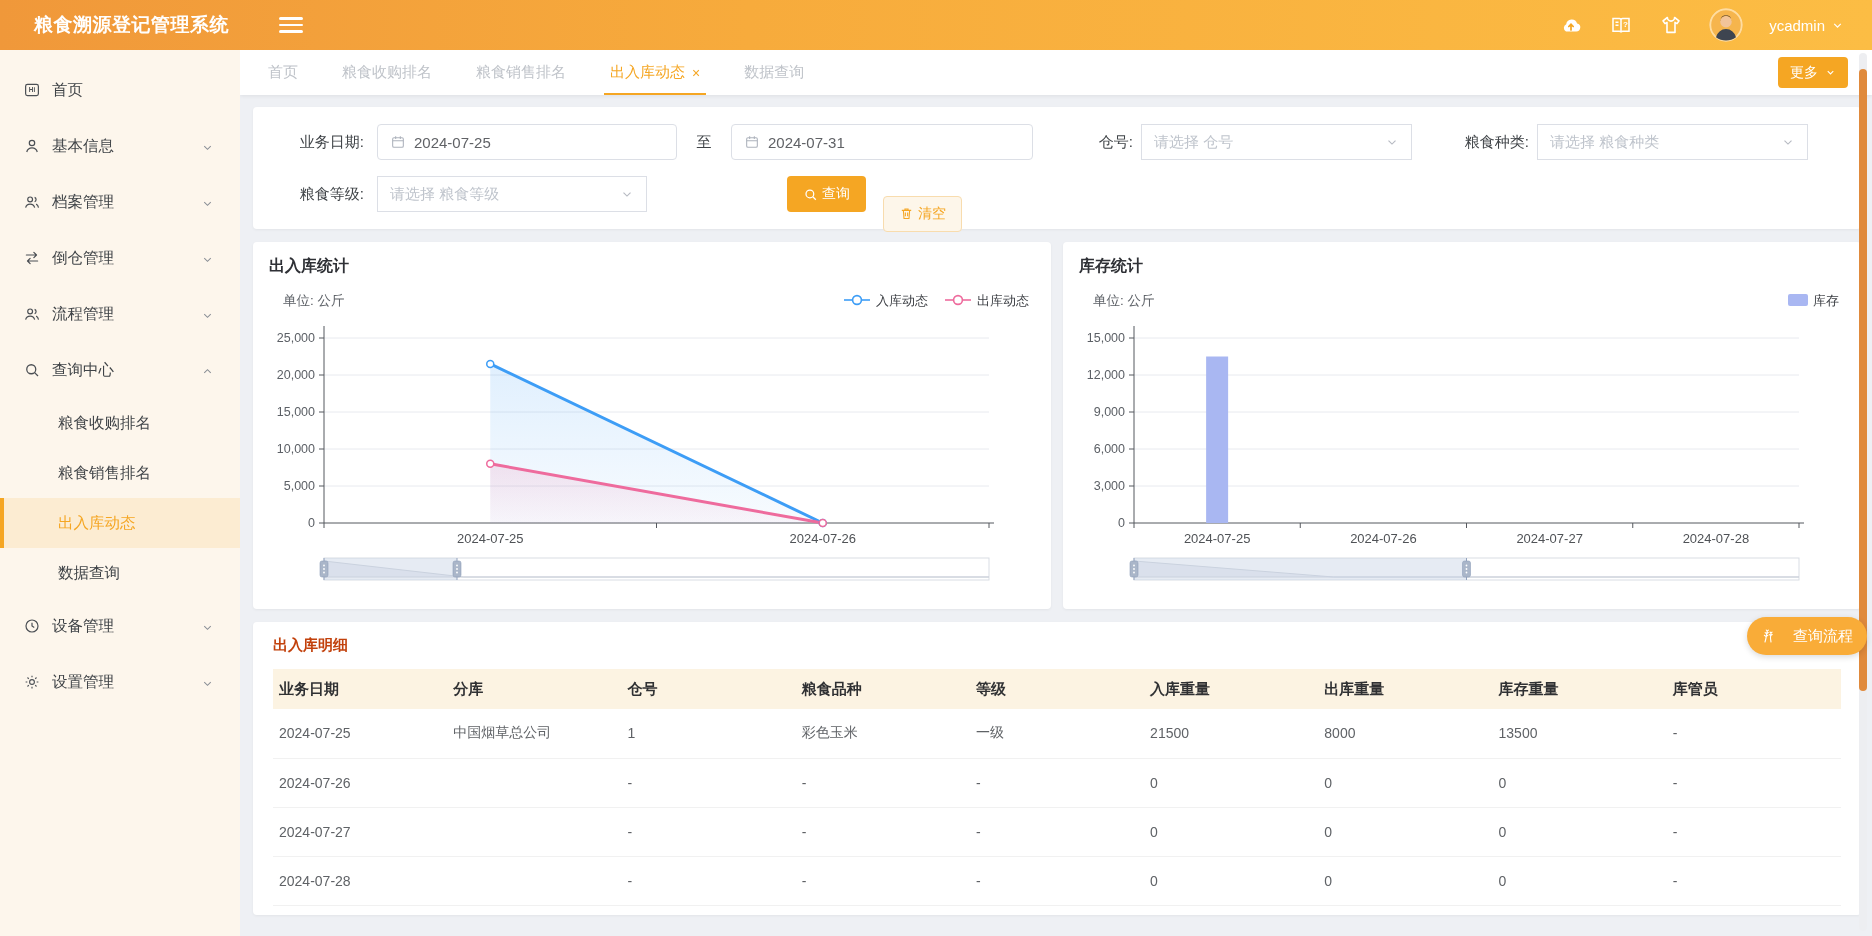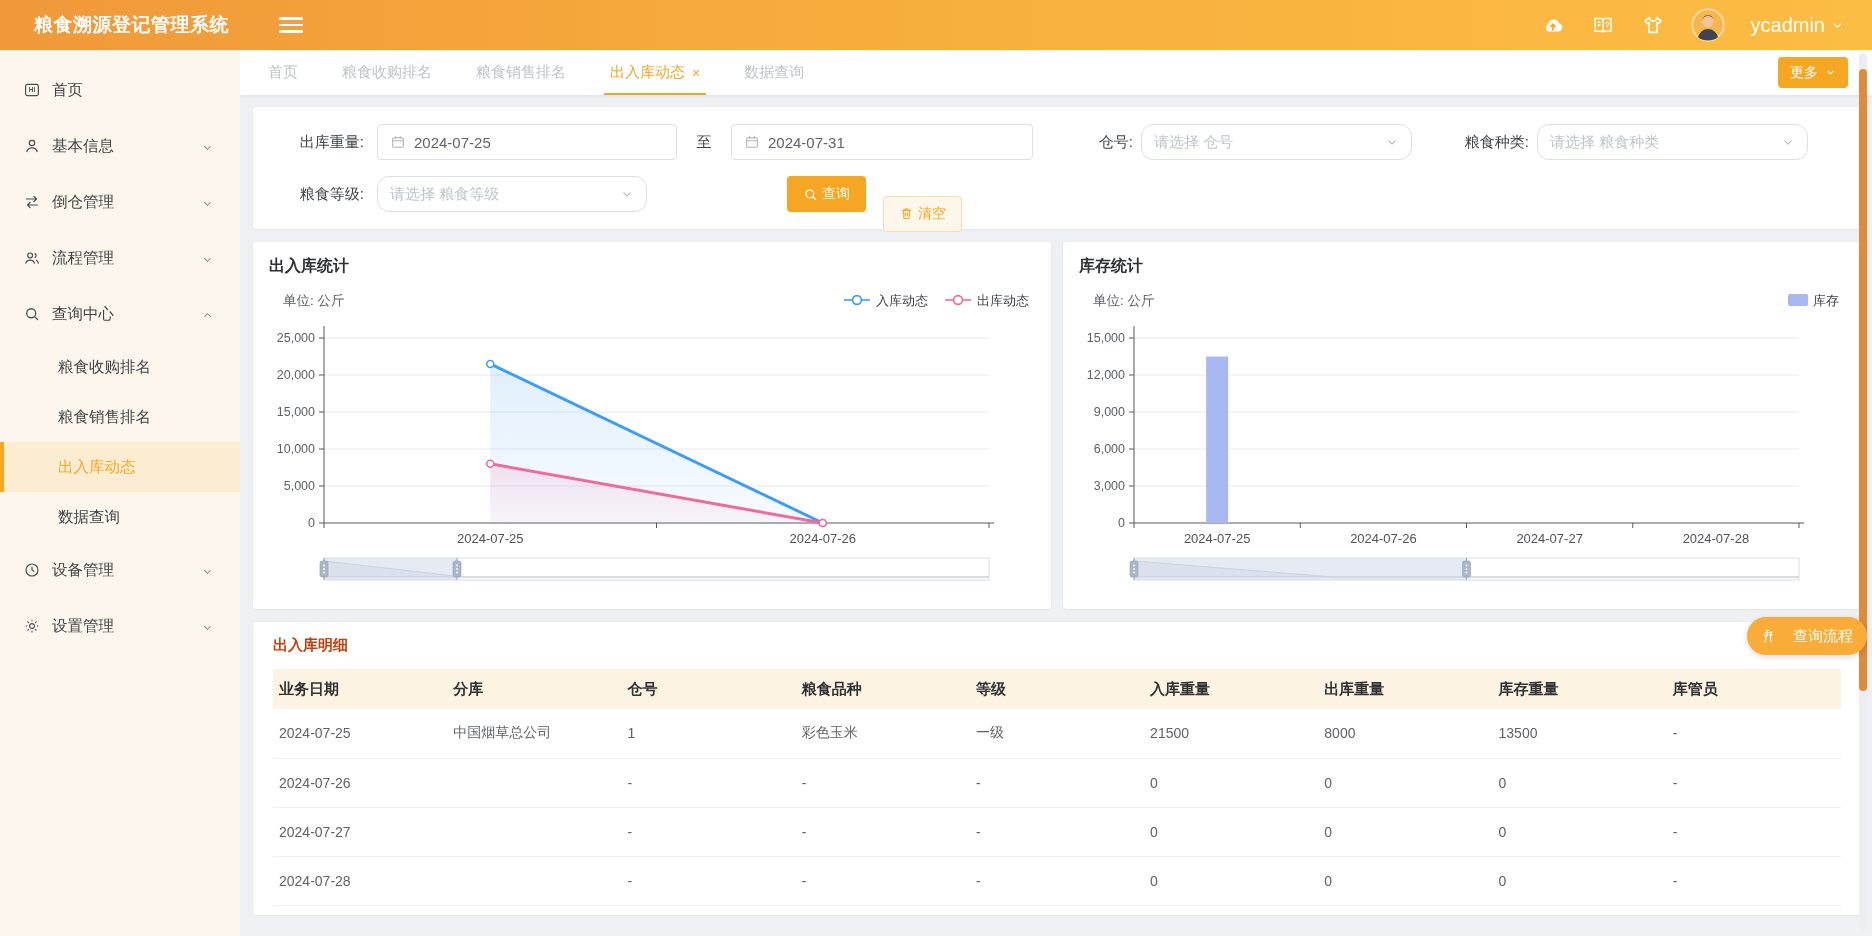--- a/index.html
+++ b/index.html
@@ -10,21 +10,21 @@
   .app-header { height:50px; background:linear-gradient(90deg,#f0983a,#f7ab3c 40%,#fcbd44);
     display:flex; align-items:center; position:relative; z-index:30; }
   .app-title { color:#fff; font-size:19px; font-weight:bold; margin-left:34px; letter-spacing:.5px; }
   .hamburger { margin-left:50px; width:24px; cursor:pointer; display:flex; flex-direction:column; gap:4px; }
   .hamburger i { display:block; height:2.6px; background:#fff; border-radius:2px; }
   .header-right { margin-left:auto; display:flex; align-items:center; gap:26px; padding-right:28px; }
   .hicon { width:24px; height:24px; cursor:pointer; }
   .hicon svg { width:100%; height:100%; }
   .avatar { width:34px; height:34px; border-radius:50%; overflow:hidden; cursor:pointer; }
   .avatar svg { width:100%; height:100%; display:block; }
-  .username { color:#fff; font-size:20px; display:flex; align-items:center; gap:6px; cursor:pointer; }
+  .username { color:#fff; font-size:15px; display:flex; align-items:center; gap:6px; cursor:pointer; }
   .chev { width:13px; height:13px; }
   .chev svg { width:100%; height:100%; display:block; }
 
   
   .layout { display:flex; height:886px; }
   .sidebar { width:240px; background:#fdf6ec; flex:none; padding-top:12px; overflow:hidden; }
   .side-item { height:56px; display:flex; align-items:center; padding-left:23px; cursor:pointer;
     color:#3f4347; font-size:15.5px; position:relative; }
   .side-item .sicon { width:18px; height:18px; margin-right:11px; color:#4b4f54; flex:none; }
   .side-item .sicon svg { width:100%; height:100%; display:block; }
@@ -53,21 +53,21 @@
   .card { background:#fff; border-radius:4px; box-shadow:0 1px 3px rgba(0,0,0,.05); }
 
   .filter-card { padding:17px 16px; }
   .f-row { display:flex; align-items:center; height:36px; }
   .f-row + .f-row { margin-top:16px; }
   .f-label { font-size:15px; color:#3f4347; text-align:right; }
   .inputbox { height:36px; border:1px solid #dcdfe6; border-radius:4px; background:#fff; display:flex;
     align-items:center; padding:0 12px; gap:8px; font-size:15px; color:#606266; cursor:pointer; }
   .inputbox .cal { width:16px; height:16px; color:#adb2bc; flex:none; }
   .inputbox .cal svg { width:100%; height:100%; display:block; }
-  .selectbox { height:36px; border:1px solid #dcdfe6; border-radius:12px; background:#fff; display:flex;
+  .selectbox { height:36px; border:1px solid #dcdfe6; border-radius:0; background:#fff; display:flex;
     align-items:center; padding:0 12px; font-size:15px; cursor:pointer; }
   .selectbox .ph { color:#bfc4cc; flex:1; }
   .selectbox .arrow { width:14px; height:14px; color:#b6bac2; }
   .btn { height:36px; border-radius:4px; font-size:14px; display:inline-flex; align-items:center; gap:4px;
     padding:0 15px; cursor:pointer; border:1px solid transparent; }
   .btn .bicon { width:15px; height:15px; } .btn .bicon svg{ width:100%; height:100%; display:block; }
   .btn-primary { background:#f5a623; color:#fff; }
   .btn-plain { background:#fdf6ea; color:#f5a623; border-color:#f8dcae;margin-top:39px; }
 
   .charts-row { display:flex; gap:12px; margin-top:13px; }
@@ -167,20 +167,33 @@
             <path d="M5 20c1-4 4-5.6 7-5.6s6 1.6 7 5.6"></path>
           </svg>
         </span>
         <span>基本信息</span>
         <span class="arrow"><svg viewBox="0 0 24 24" fill="none" stroke="currentColor" stroke-width="1.9">
             <path d="M6 9.5l6 6 6-6"></path>
           </svg></span>
       </div>
       <div class="side-item">
         <span class="sicon">
+          <svg viewBox="0 0 24 24" fill="none" stroke="currentColor" stroke-width="1.6">
+            <circle cx="9.5" cy="8.5" r="3.2"></circle>
+            <path d="M3.5 19.5c.8-3.4 3.3-4.8 6-4.8s5.2 1.4 6 4.8"></path>
+            <path d="M15.5 5.8a3.2 3.2 0 0 1 0 5.9M17.5 14.9c1.7.7 2.7 2.1 3.2 4.6"></path>
+          </svg>
+        </span>
+        <span>档案管理</span>
+        <span class="arrow"><svg viewBox="0 0 24 24" fill="none" stroke="currentColor" stroke-width="1.9">
+            <path d="M6 9.5l6 6 6-6"></path>
+          </svg></span>
+      </div>
+      <div class="side-item">
+        <span class="sicon">
           <svg viewBox="0 0 24 24" fill="none" stroke="currentColor" stroke-width="1.6" stroke-linecap="round" stroke-linejoin="round">
             <path d="M4.5 8h13M14.5 4.5 18 8l-3.5 3.5"></path>
             <path d="M19.5 16h-13M9.5 12.5 6 16l3.5 3.5"></path>
           </svg>
         </span>
         <span>倒仓管理</span>
         <span class="arrow"><svg viewBox="0 0 24 24" fill="none" stroke="currentColor" stroke-width="1.9">
             <path d="M6 9.5l6 6 6-6"></path>
           </svg></span>
       </div>
@@ -275,21 +288,21 @@
               <path d="M6 9l6 6 6-6"></path>
             </svg>
         </span>
       </button>
     </div>
 
     <div class="content">
 
       <div class="card filter-card">
         <div class="f-row">
-          <div class="f-label" style="width:95px;">出库重量:</div>
+          <div class="f-label" style="width:95px;">业务日期:</div>
           <div class="inputbox" style="width:300px; margin-left:13px;">
             <span class="cal">
               <svg viewBox="0 0 24 24" fill="none" stroke="currentColor" stroke-width="1.6">
                   <rect x="4" y="5.5" width="16" height="14.5" rx="2"></rect>
                   <path d="M4 10.2h16M8.5 3.5v4M15.5 3.5v4"></path>
                 </svg>
             </span>
             <span>2024-07-25</span>
           </div>
           <div class="f-label" style="width:54px; text-align:center;">至</div>

